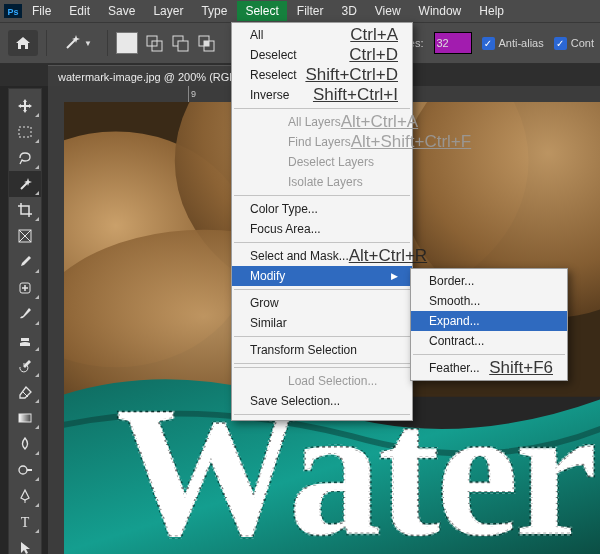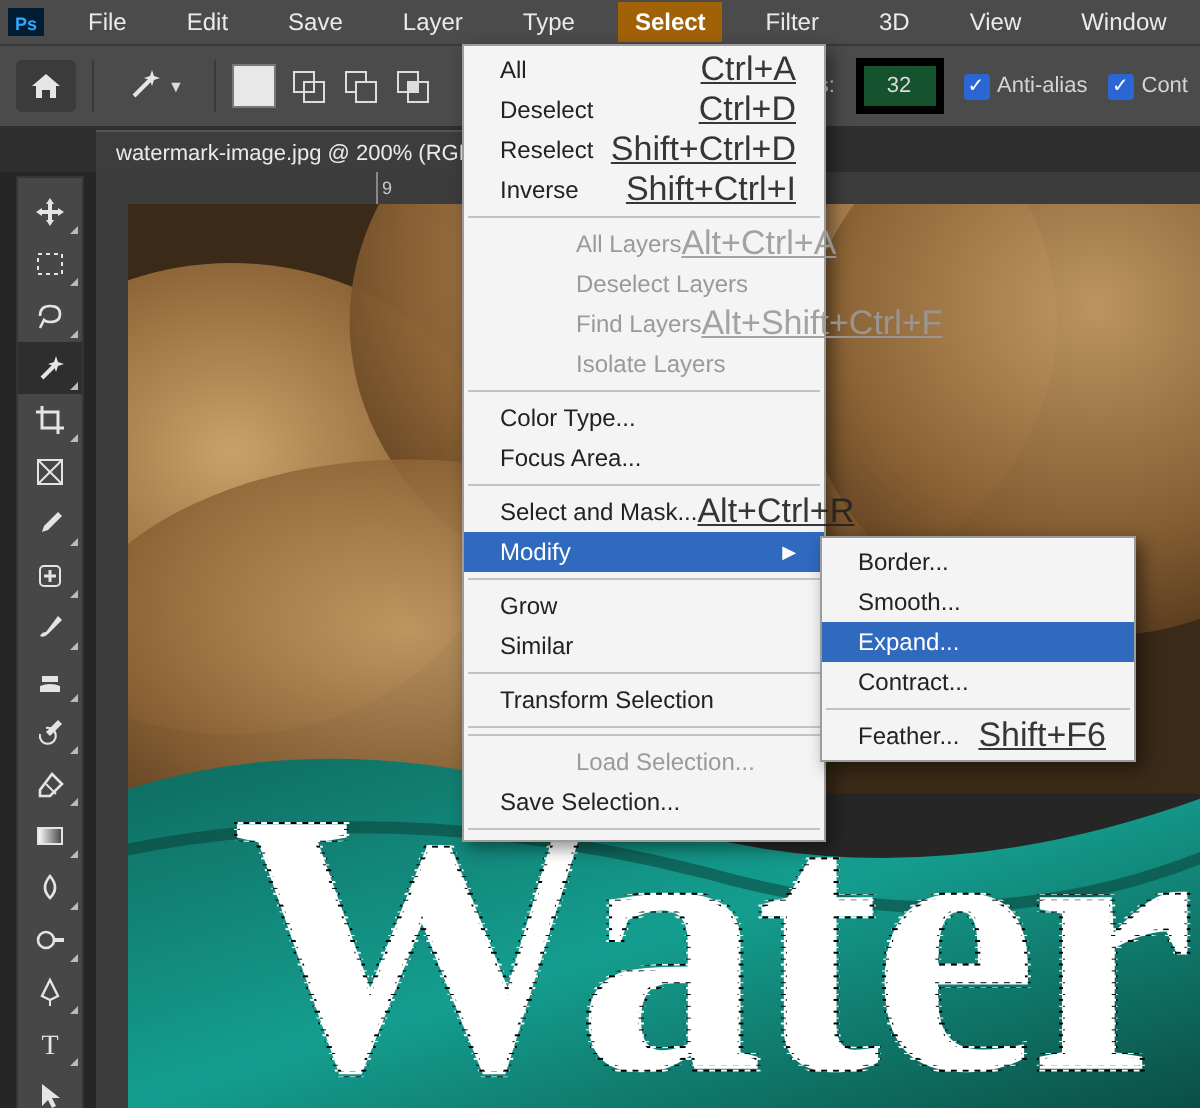--- a/index.html
+++ b/index.html
@@ -14,38 +14,37 @@
     background: #2a2a2a;
     user-select: none;
   }
   
   .menubar {
     display: flex;
     align-items: center;
     height: 22px;
     background: #4b4b4b;
     padding: 0 4px;
-    gap: 14px;
+    gap: 2px;
   }
   .app-icon {
     width: 18px;
     height: 14px;
     display: inline-flex;
     align-items: center;
     justify-content: center;
   }
   .menubar .menu-item {
     padding: 3px 8px;
     color: #eaeaea;
     cursor: default;
   }
   .menubar .menu-item.open {
-    background: #a16207;
+    background: #15803d;
     color: #ffffff;
-    font-weight: bold;
   }
   
   .optionsbar {
     display: flex;
     align-items: center;
     height: 40px;
     background: #4b4b4b;
     border-top: 1px solid #383838;
     border-bottom: 1px solid #2f2f2f;
     padding: 0 8px;
@@ -105,25 +104,25 @@
     height: 40px;
     display: flex;
     align-items: center;
     gap: 10px;
     padding-right: 6px;
   }
   .label-sm { color: #d5d5d5; font-size: 11px; }
   .numinput {
     width: 32px;
     height: 18px;
-    background: #14532d;
-    border: 4px solid #000000;
+    background: #a21caf;
+    border: 1px solid #000000;
     color: #ddd;
     font-size: 11px;
-    text-align: center;
+    text-align: left;
   }
   .chk {
     display: inline-flex;
     align-items: center;
     gap: 4px;
     color: #d5d5d5;
     font-size: 11px;
   }
   .fake-check {
     width: 13px;
@@ -565,26 +564,26 @@
   <div class="dd-item">
       <span>Inverse</span>
       <span class="dd-short">Shift+Ctrl+I</span>
     </div>
   <div class="dd-sep"></div>
   <div class="dd-item disabled">
       <span>All Layers</span>
       <span class="dd-short">Alt+Ctrl+A</span>
     </div>
   <div class="dd-item disabled">
-      <span>Deselect Layers</span>
-      <span class="dd-short"></span>
-    </div>
-  <div class="dd-item disabled">
       <span>Find Layers</span>
       <span class="dd-short">Alt+Shift+Ctrl+F</span>
+    </div>
+  <div class="dd-item disabled">
+      <span>Deselect Layers</span>
+      <span class="dd-short"></span>
     </div>
   <div class="dd-item disabled">
       <span>Isolate Layers</span>
       <span class="dd-short"></span>
     </div>
   <div class="dd-sep"></div>
   <div class="dd-item">
       <span>Color Type...</span>
       <span class="dd-short"></span>
     </div>

